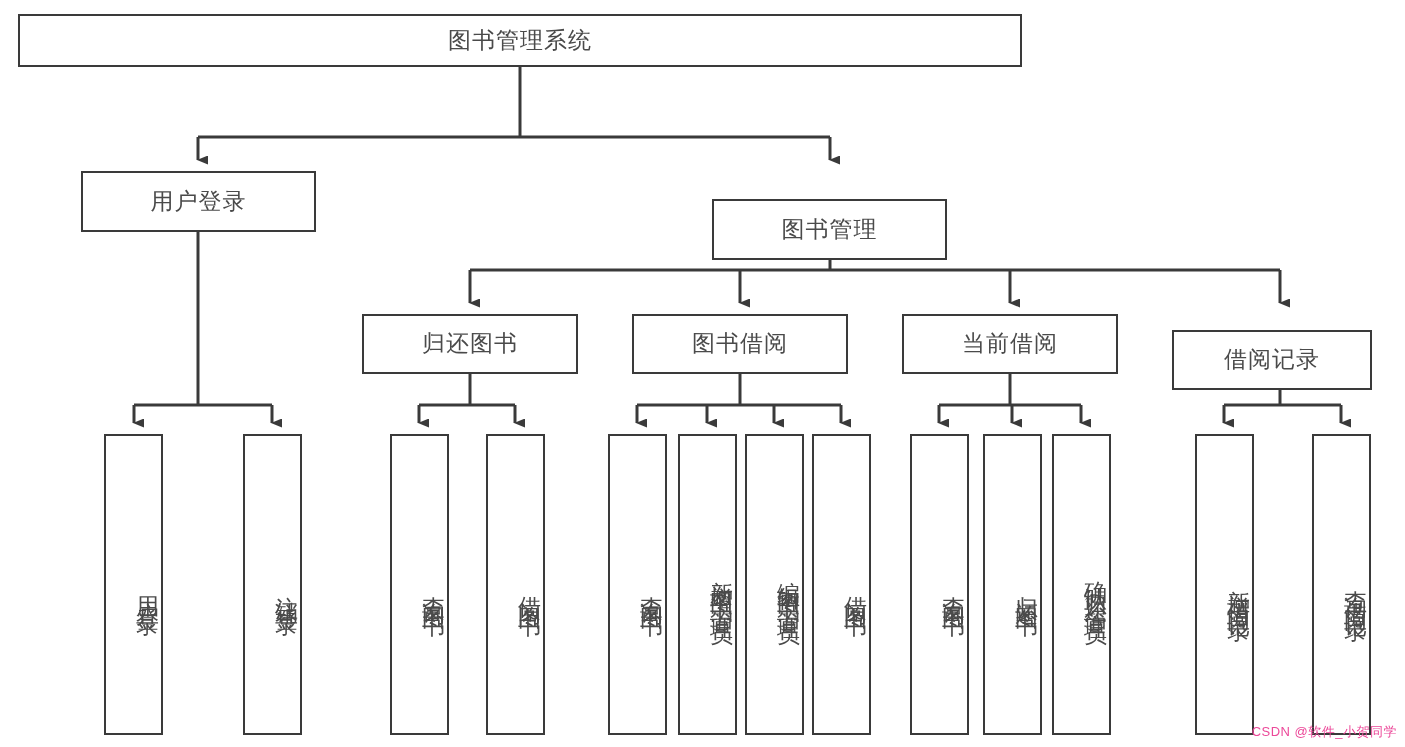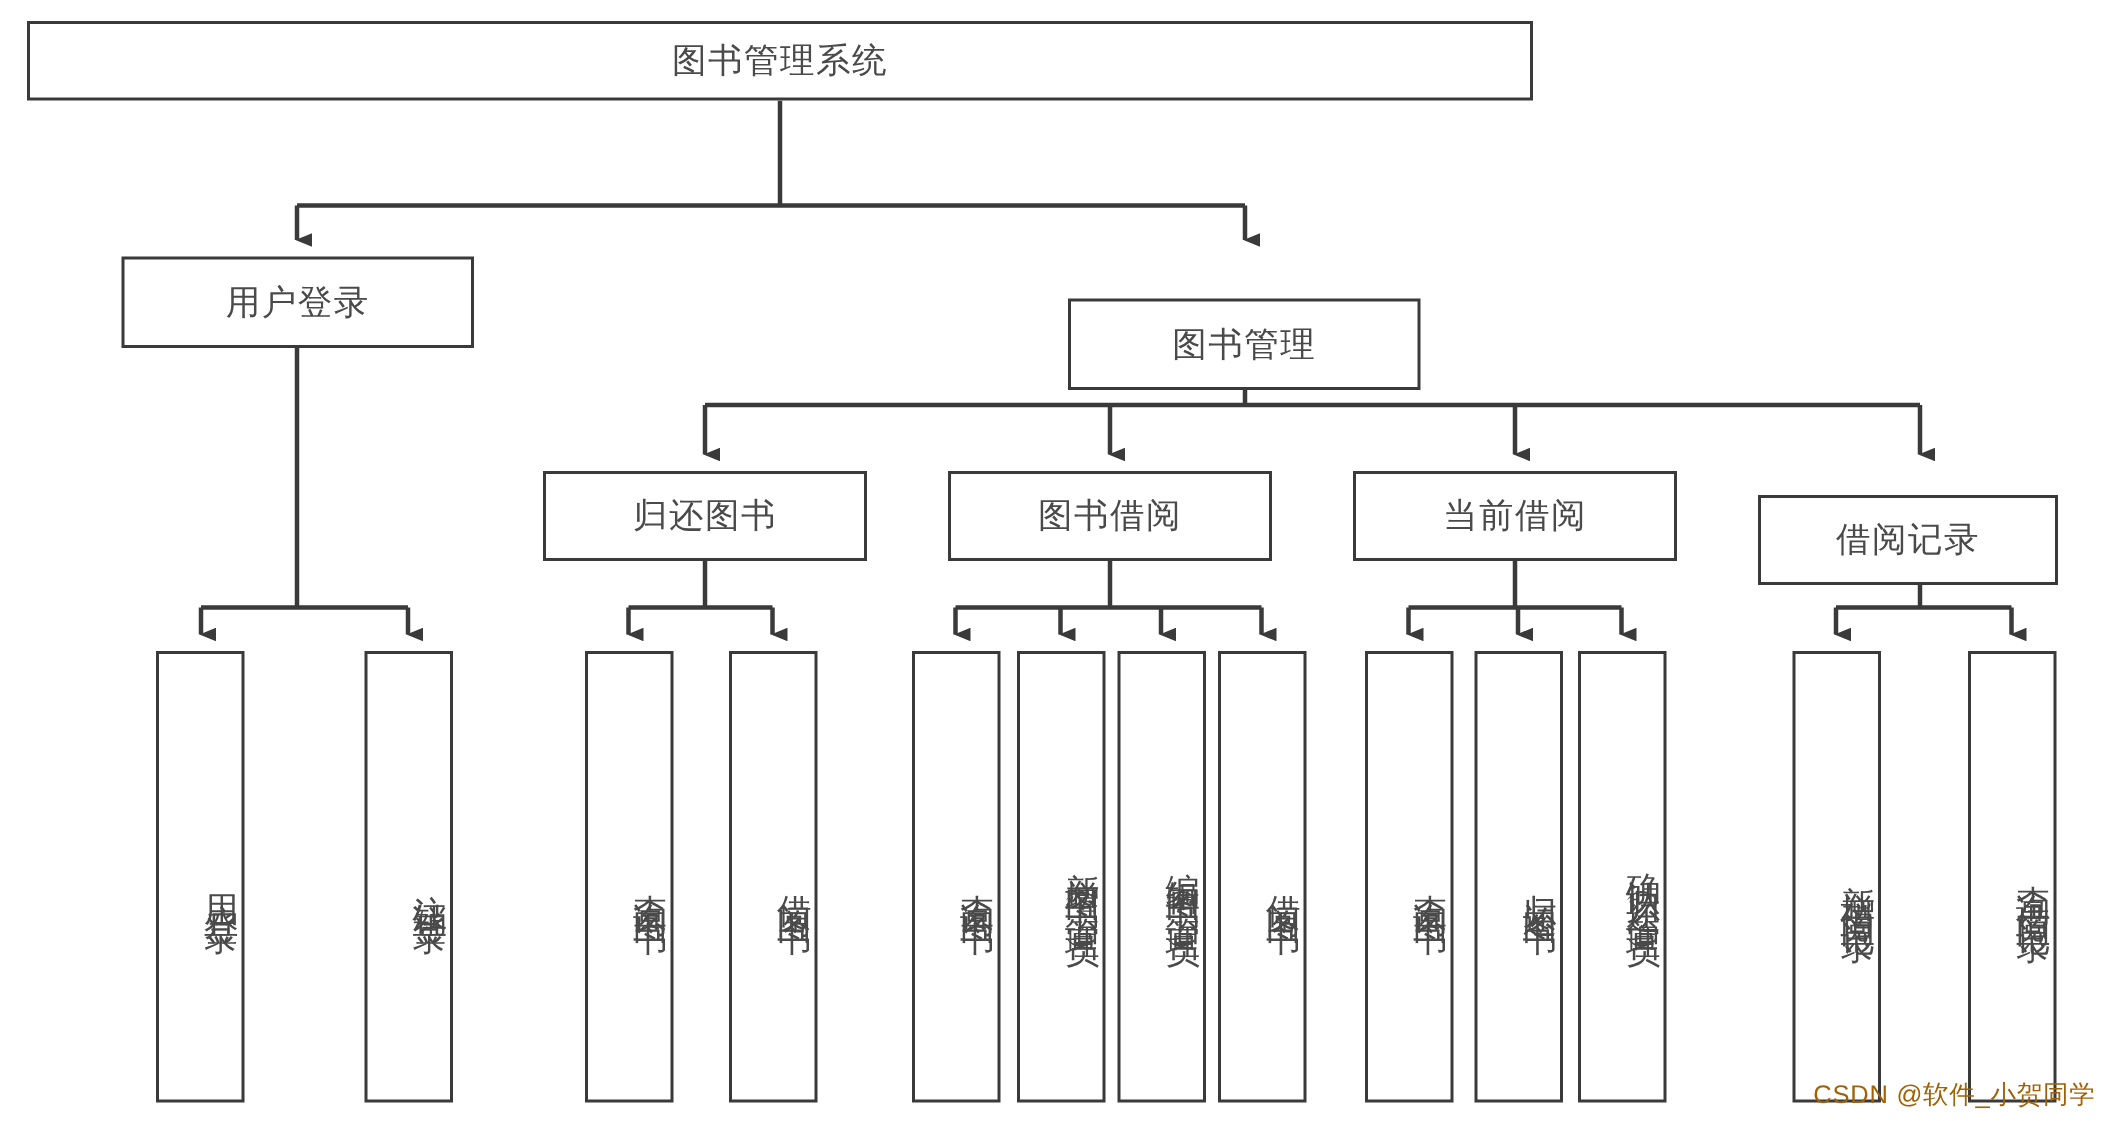--- a/index.html
+++ b/index.html
@@ -51,22 +51,22 @@
     align-items: flex-start;
     justify-content: center;
   }
   .node-label {
     display: block;
   }
   #watermark {
     position: absolute;
     right: 8px;
     bottom: 6px;
-    font-size: 17px;
-    color: #a16207;
+    font-size: 13px;
+    color: #ec4899;
     letter-spacing: 0.5px;
     white-space: nowrap;
     z-index: 5;
   }
 </style>
 </head>
 <body>
 
 <div id="canvas">
 

